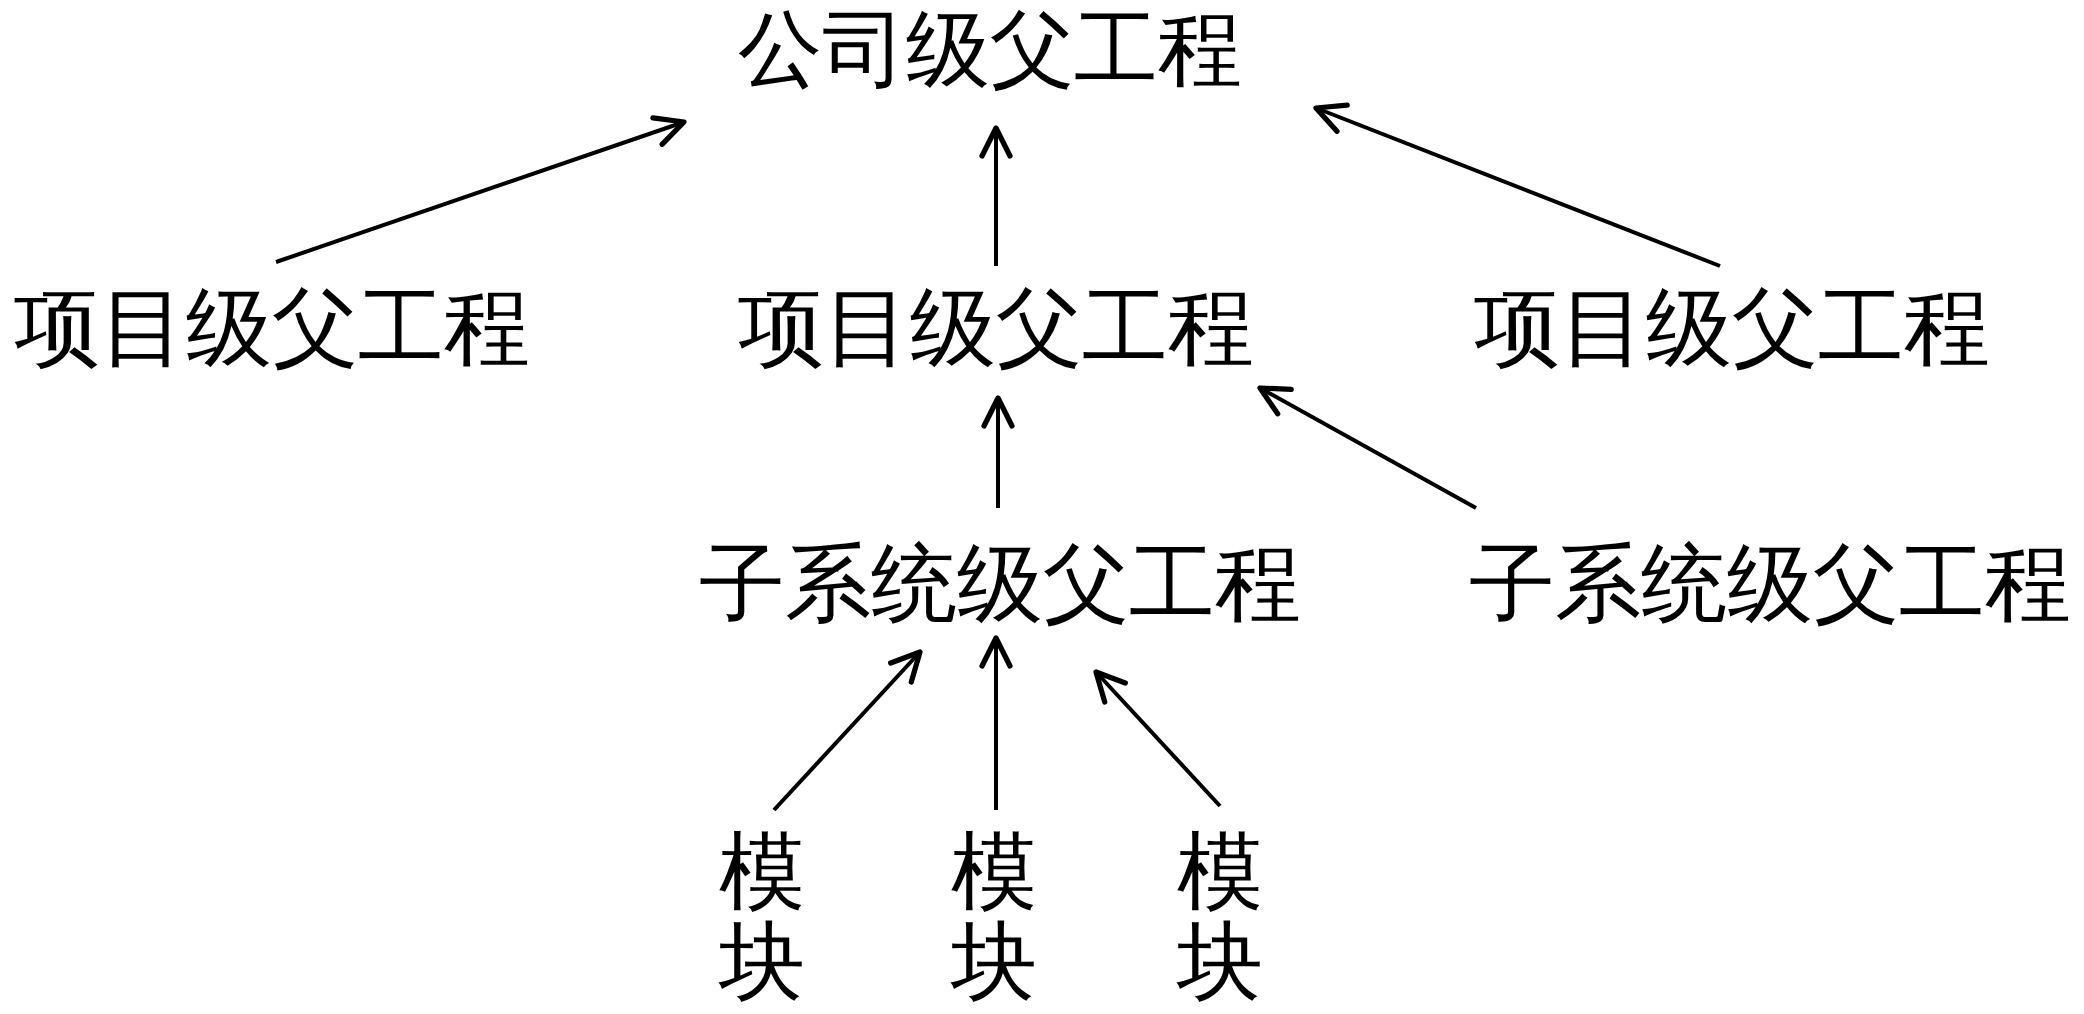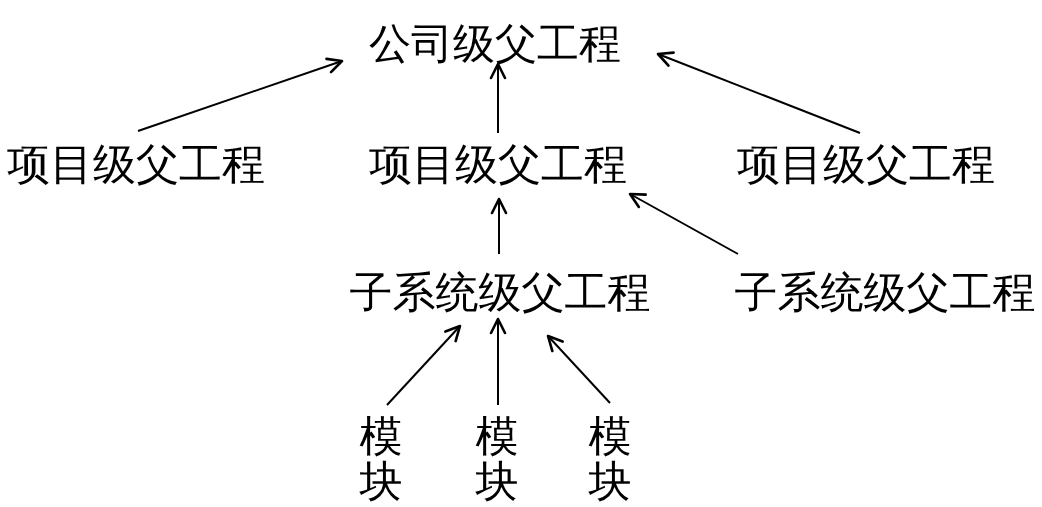--- a/index.html
+++ b/index.html
@@ -57,21 +57,21 @@
         <line x1="498" y1="133" x2="498" y2="64" stroke="#000000" marker-end="url(#arrowhead)"></line>
         <line x1="860" y1="133" x2="658" y2="54" stroke="#000000" marker-end="url(#arrowhead)"></line>
         <line x1="499" y1="254" x2="499" y2="199" stroke="#000000" marker-end="url(#arrowhead)"></line>
         <line x1="738" y1="254" x2="630" y2="194" stroke="#000000" marker-end="url(#arrowhead)"></line>
         <line x1="387" y1="405" x2="460" y2="326" stroke="#000000" marker-end="url(#arrowhead)"></line>
         <line x1="498" y1="405" x2="498" y2="319" stroke="#000000" marker-end="url(#arrowhead)"></line>
         <line x1="610" y1="403" x2="548" y2="336" stroke="#000000" marker-end="url(#arrowhead)"></line>
       </g>
   </svg>
   <div>
-      <div class="node" style="left: 495px; top: 44px; font-size: 42px; color: rgb(0, 0, 0);">公司级父工程</div>
+      <div class="node" style="left: 495px; top: 25px; font-size: 42px; color: rgb(0, 0, 0);">公司级父工程</div>
       <div class="node" style="left: 136px; top: 165px; font-size: 43px; color: rgb(0, 0, 0);">项目级父工程</div>
       <div class="node" style="left: 498px; top: 165px; font-size: 43px; color: rgb(0, 0, 0);">项目级父工程</div>
       <div class="node" style="left: 866px; top: 165px; font-size: 43px; color: rgb(0, 0, 0);">项目级父工程</div>
       <div class="node" style="left: 500px; top: 293px; font-size: 43px; color: rgb(0, 0, 0);">子系统级父工程</div>
       <div class="node" style="left: 885px; top: 293px; font-size: 43px; color: rgb(0, 0, 0);">子系统级父工程</div>
       <div class="node vertical" style="left: 381px; top: 459px; font-size: 43px; color: rgb(0, 0, 0);">模
 块</div>
       <div class="node vertical" style="left: 497px; top: 459px; font-size: 43px; color: rgb(0, 0, 0);">模
 块</div>
       <div class="node vertical" style="left: 610px; top: 459px; font-size: 43px; color: rgb(0, 0, 0);">模

